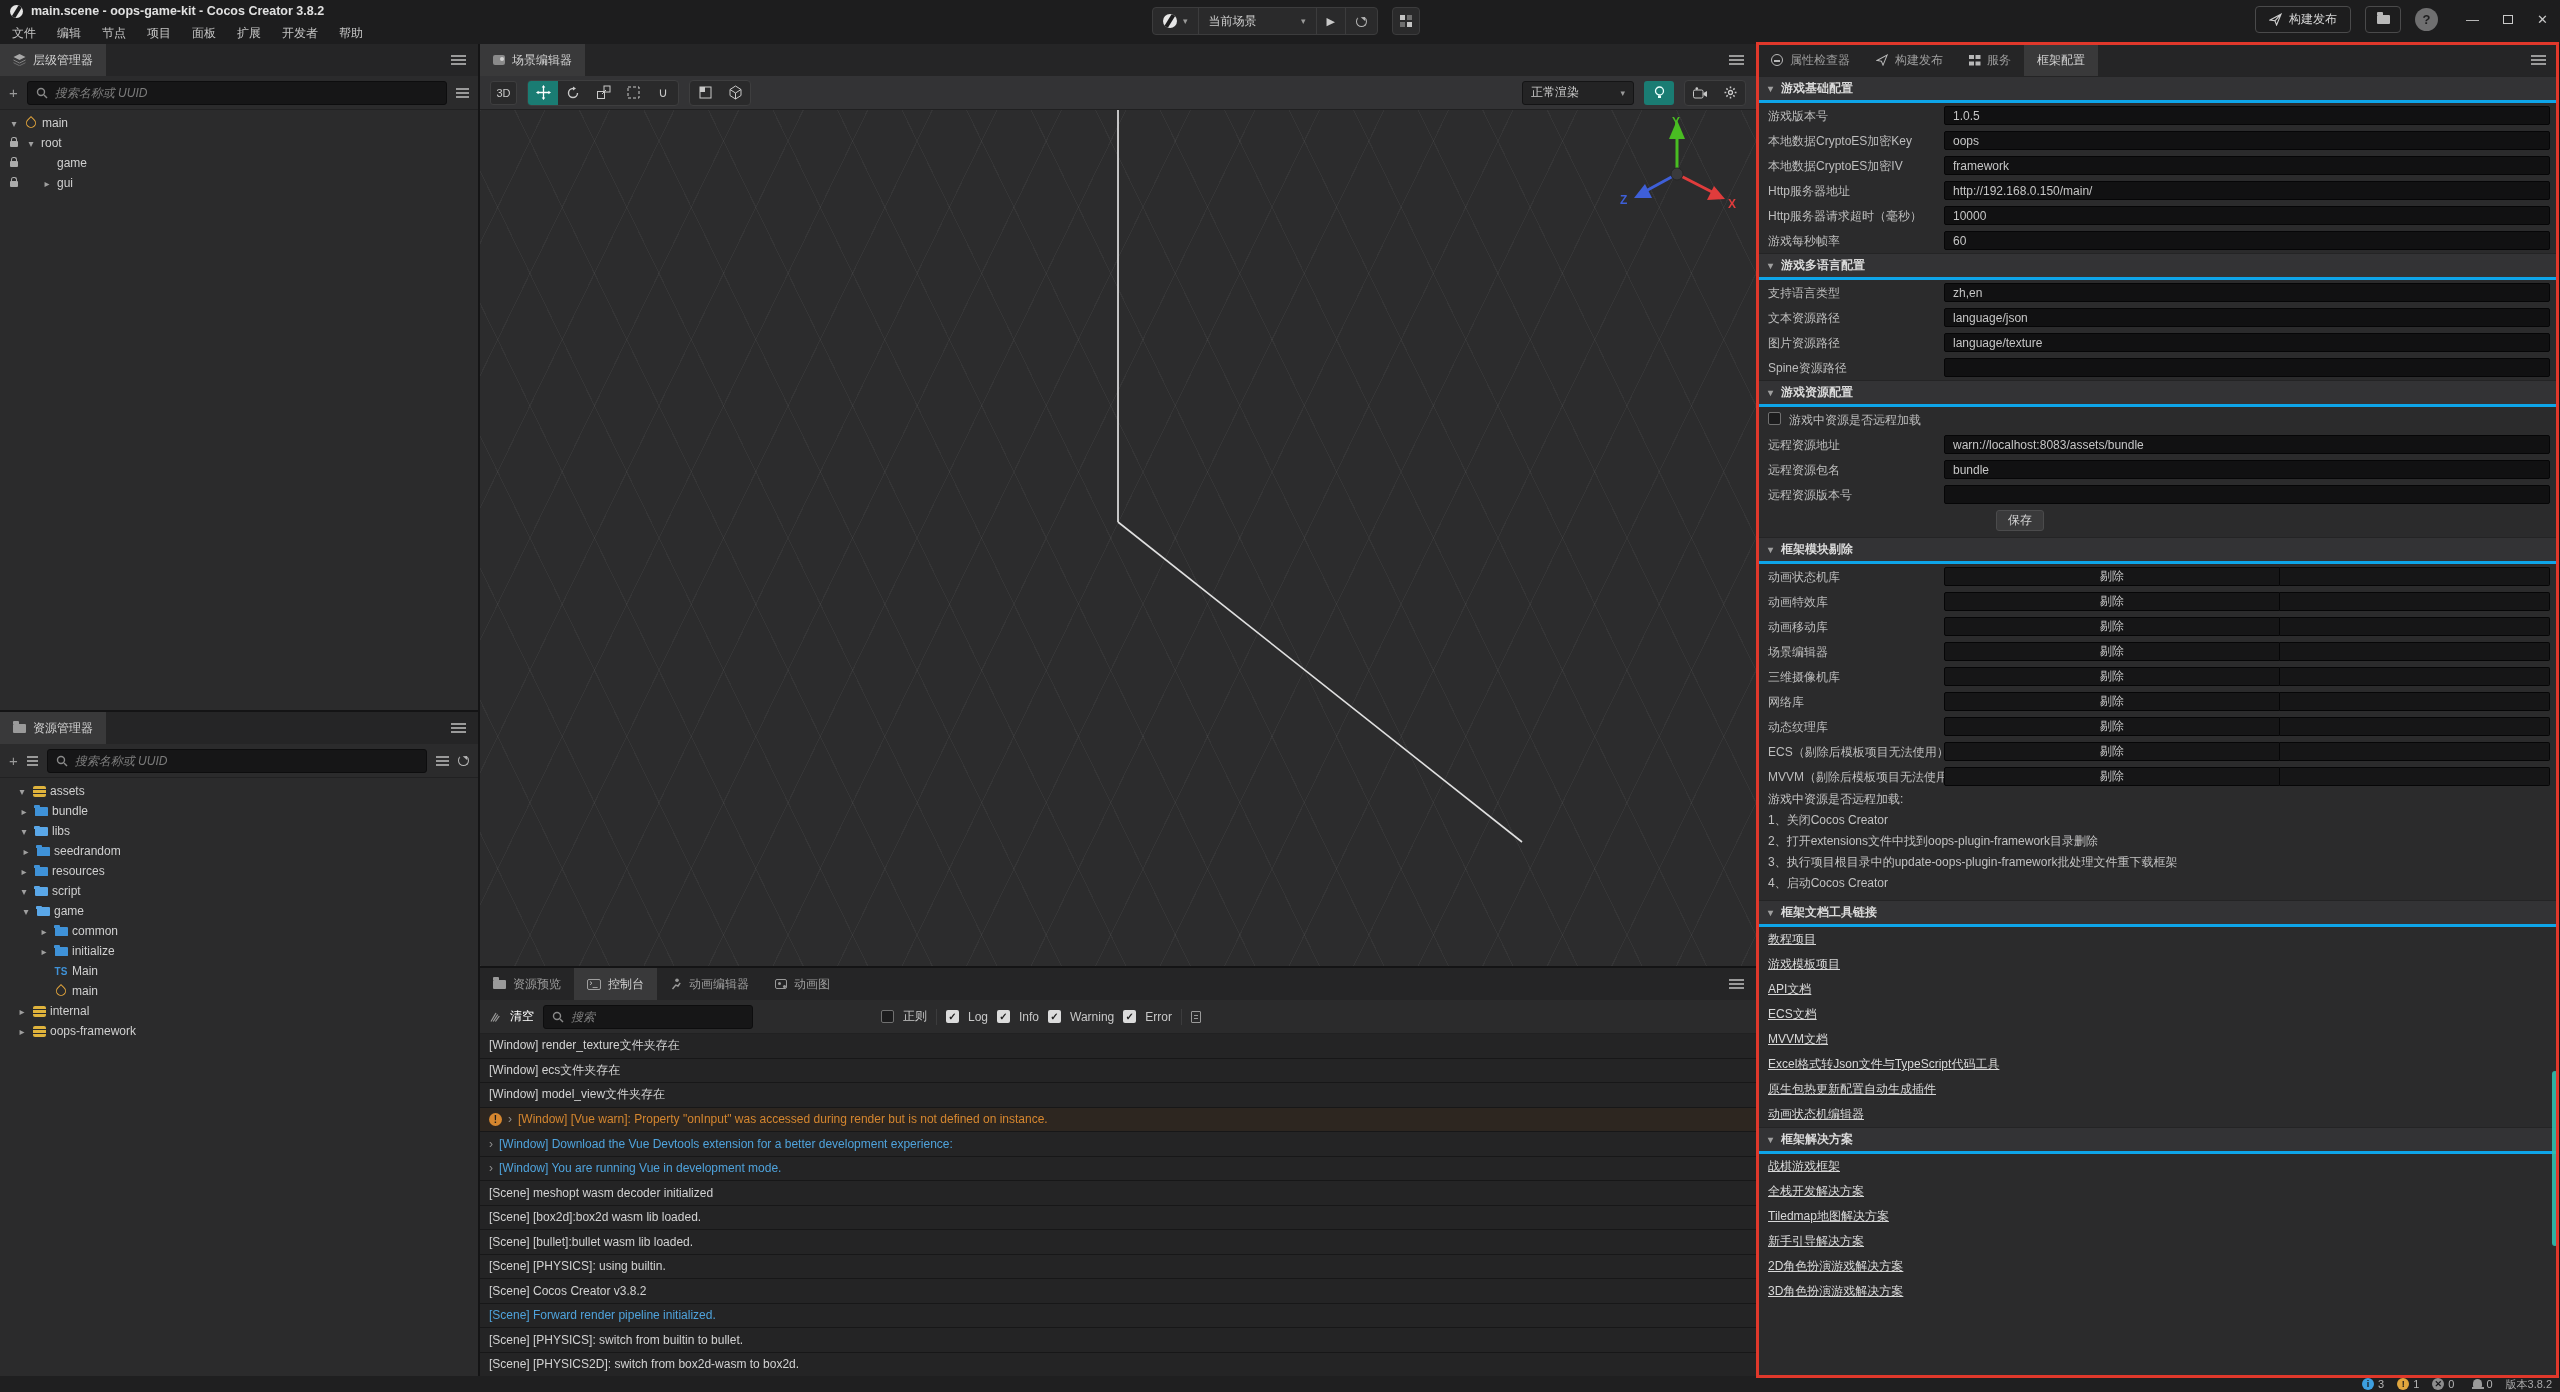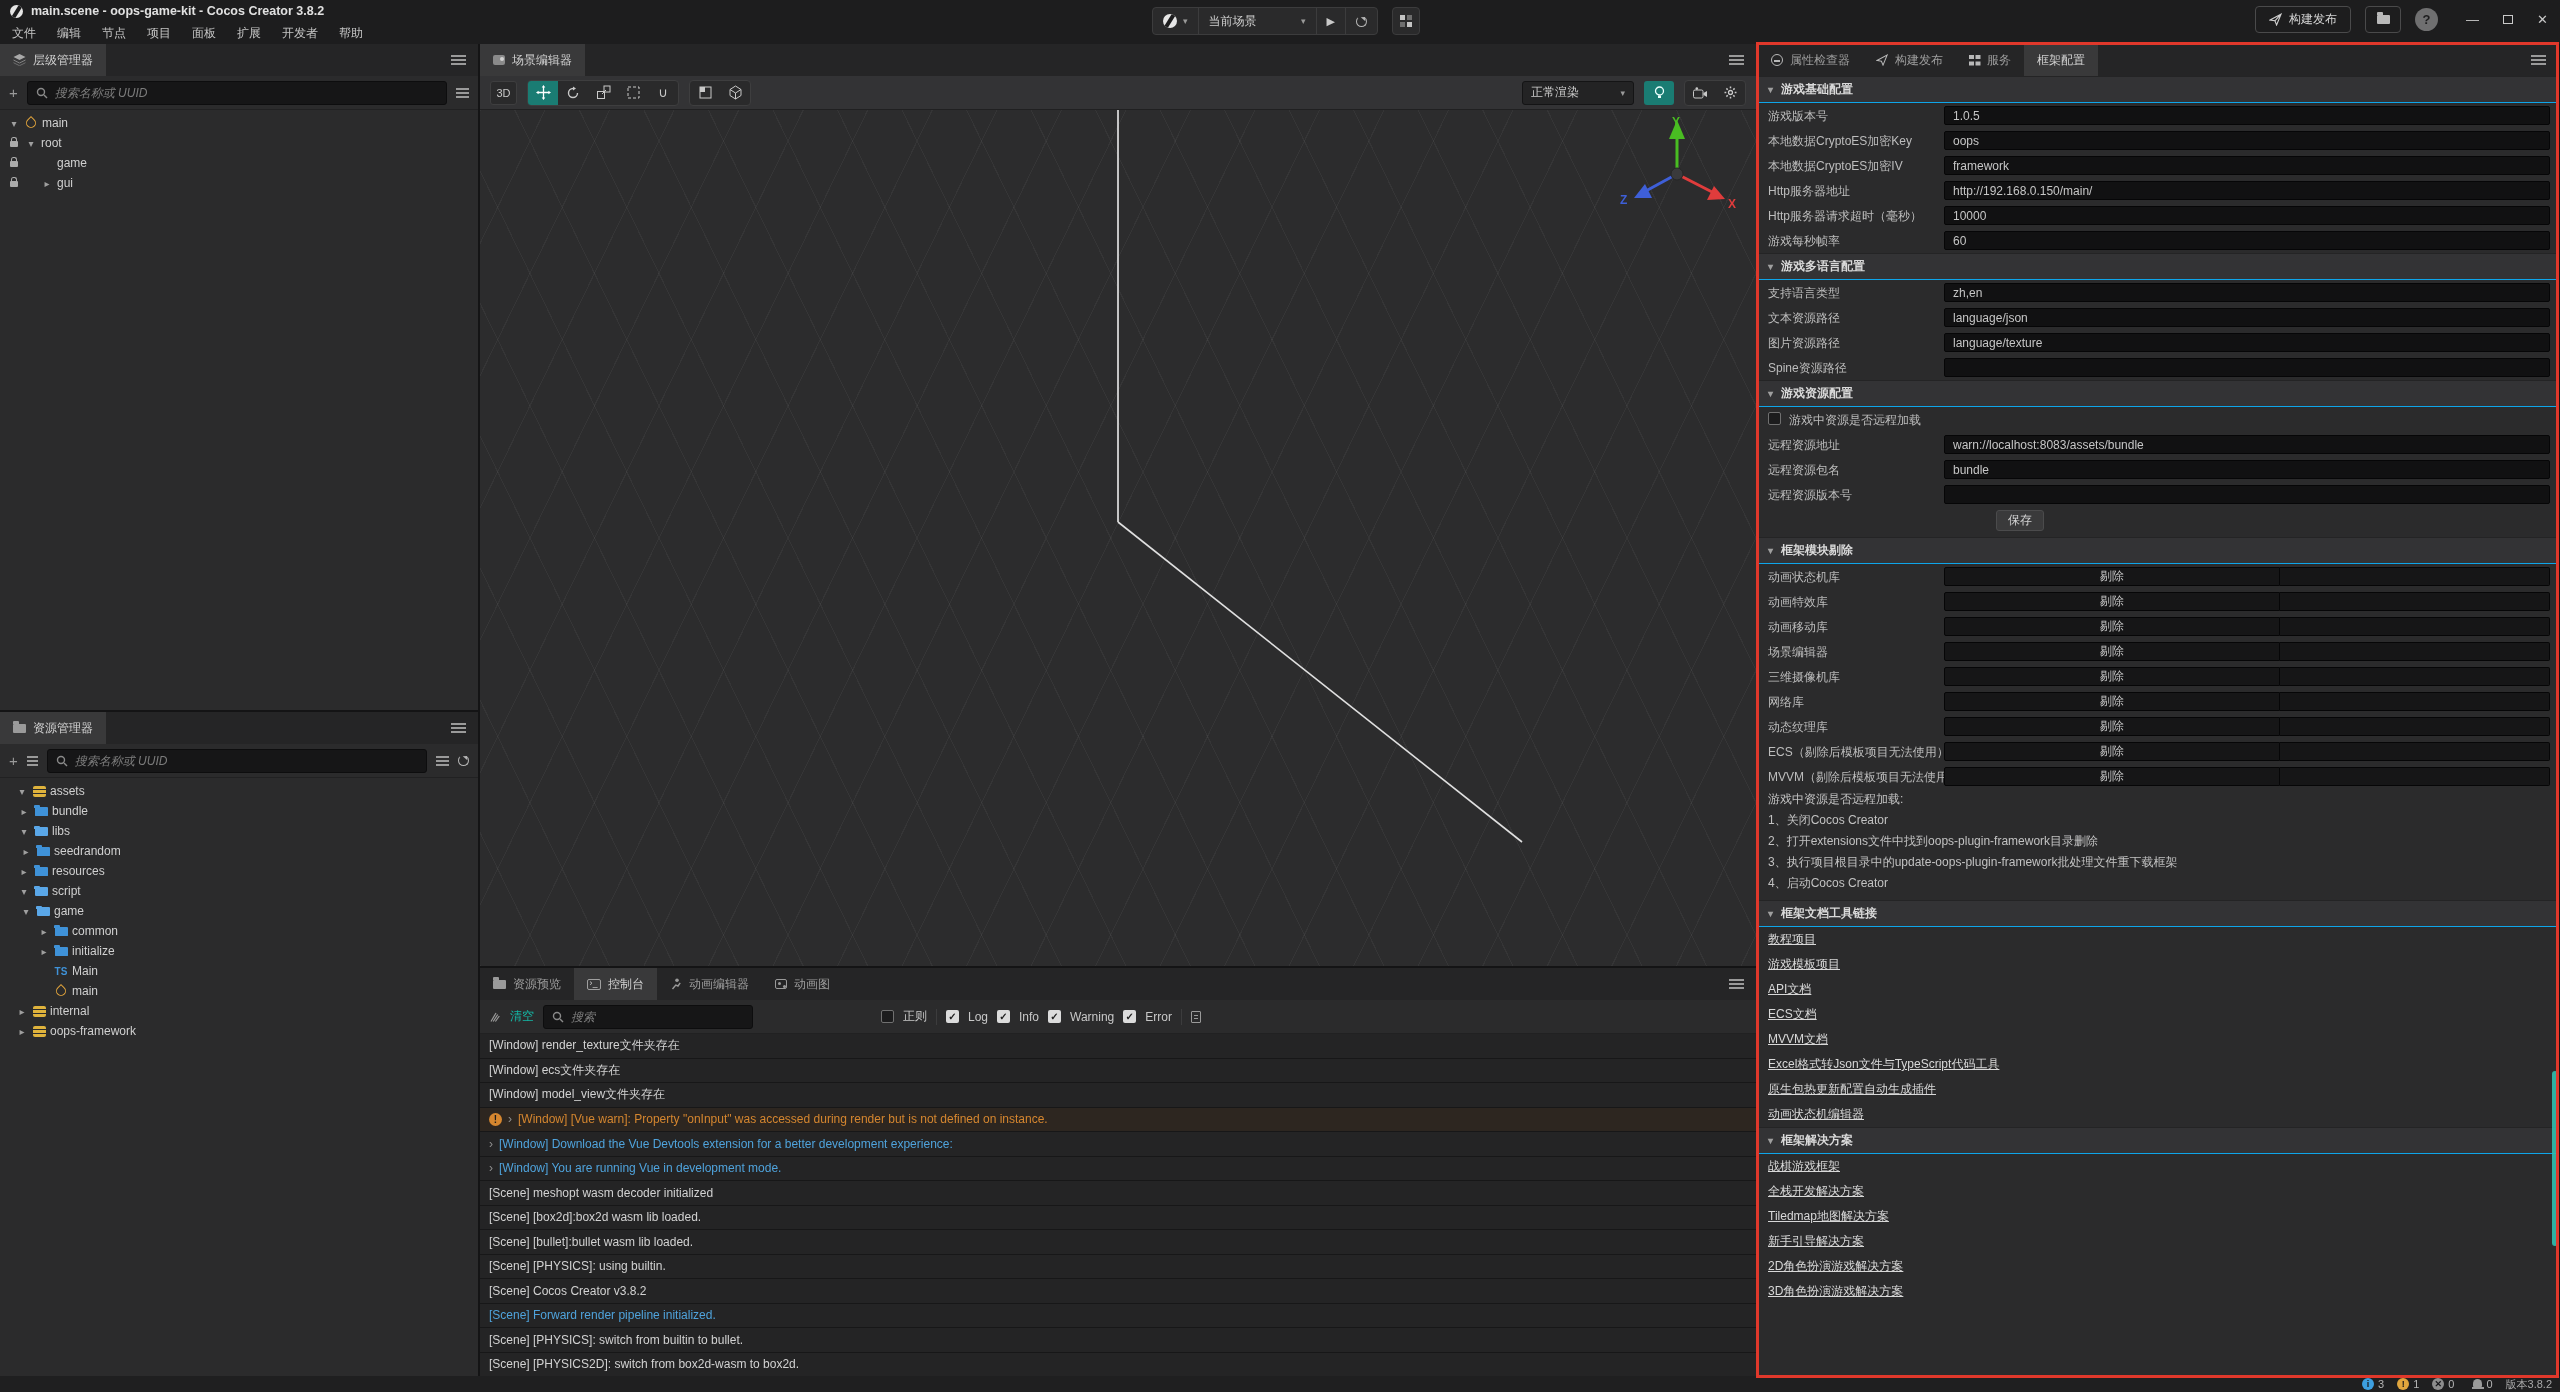--- a/index.html
+++ b/index.html
@@ -91,21 +91,21 @@
   .st-tool.active{background:#1a7c73}
   .st-right{margin-left:auto;display:flex;align-items:center;gap:10px}
   .render-select{width:112px;height:24px;background:#232324;border:1px solid #141415;border-radius:3px;display:flex;align-items:center;justify-content:space-between;padding:0 8px;color:#c9c9c9}
   .bulb-btn{width:30px;height:24px;background:#1a7c73;border-radius:3px;display:flex;align-items:center;justify-content:center}
   .viewport{position:absolute;left:0;top:66px;right:0;bottom:0;background:#2c2c2d;overflow:hidden}
   .vgrid{position:absolute;inset:0;background-image:repeating-linear-gradient(64deg,rgba(255,255,255,.045) 0 1px,transparent 1px 58px),repeating-linear-gradient(116deg,rgba(255,255,255,.045) 0 1px,transparent 1px 58px)}
   .gizmo{position:absolute;right:14px;top:2px;width:130px;height:122px}
 
   
   .console-p{background:#202021}
-  .clear-lab{color:#14b8a6}
+  .clear-lab{color:#ffffff}
   .sep{width:1px;height:16px;background:#3c3c3d}
   .cb{width:13px;height:13px;border-radius:2px;flex:none;display:flex;align-items:center;justify-content:center}
   .cb.on{background:#dcdcdc;color:#1b1b1b;font-size:10px;font-weight:bold}
   .cb.on::before{content:"✓"}
   .cb.off{background:#1c1c1d;border:1px solid #707070}
   .csearch{width:210px;height:24px;flex:none}
   .doc-ic{width:10px;height:12px;border:1px solid #9a9a9a;border-radius:1px;position:relative}
   .doc-ic::before{content:"";position:absolute;left:2px;top:3px;width:4.5px;height:1px;background:#9a9a9a;box-shadow:0 3px 0 #9a9a9a}
   .clog{position:absolute;top:66px;left:0;right:0;bottom:0}
   .lrow{display:flex;align-items:center;height:24.5px;border-bottom:1px solid #171718;padding-left:9px;gap:6px;background:#242425;color:#d2d2d2}
@@ -119,21 +119,21 @@
   .ltext.warn{color:#d5862f}
   .ltext.info{color:#4fa3dc}
 
   
   .insp{background:#2b2b2c}
   .itab-ic-helm{width:12px;height:12px;border-radius:50%;border:1.5px solid #b9b9b9;position:relative;flex:none}
   .itab-ic-helm::before{content:"";position:absolute;left:2px;top:4.5px;right:2px;height:2px;background:#b9b9b9}
   .grid4{width:11px;height:11px;position:relative;flex:none}
   .grid4::before{content:"";position:absolute;left:0;top:0;width:4.5px;height:4.5px;background:#b9b9b9;box-shadow:6.5px 0 0 #b9b9b9,0 6.5px 0 #b9b9b9,6.5px 6.5px 0 #b9b9b9}
   .icontent{position:absolute;top:32px;left:0;right:0;bottom:0;overflow:hidden}
-  .sechead{height:27px;background:#333335;display:flex;align-items:center;gap:8px;padding:0 10px;color:#dadada;font-weight:bold;border-top:1px solid #242425;border-bottom:1px solid #0ea5e9}
+  .sechead{height:27px;background:#333335;display:flex;align-items:center;gap:8px;padding:0 10px;color:#dadada;font-weight:bold;border-top:1px solid #242425;border-bottom:3px solid #0ea5e9}
   .sechead .arrow{width:auto}
   .irow{position:relative;height:25px}
   .ilabel{position:absolute;left:10px;top:5px;color:#bdbdbd;white-space:nowrap}
   .ifield{position:absolute;left:186px;right:8px;top:3px;height:19px;background:#111112;border:1px solid #060607;border-radius:2px;display:flex;align-items:center;padding:0 8px;color:#c6c6c6;white-space:nowrap}
   .mbtn{position:absolute;left:186px;width:336px;top:3px;height:19px;background:#161617;border:1px solid #060607;border-radius:2px 0 0 2px;display:flex;align-items:center;justify-content:center;color:#c6c6c6}
   .mbox{position:absolute;left:522px;right:8px;top:3px;height:19px;background:#161617;border:1px solid #060607;border-left:none;border-radius:0 2px 2px 0}
   .chkrow{position:relative;height:25px}
   .chk{position:absolute;left:10px;top:5px}
   .chklab{position:absolute;left:31px;top:5px;color:#bdbdbd}
   .saverow{position:relative;height:30px}

